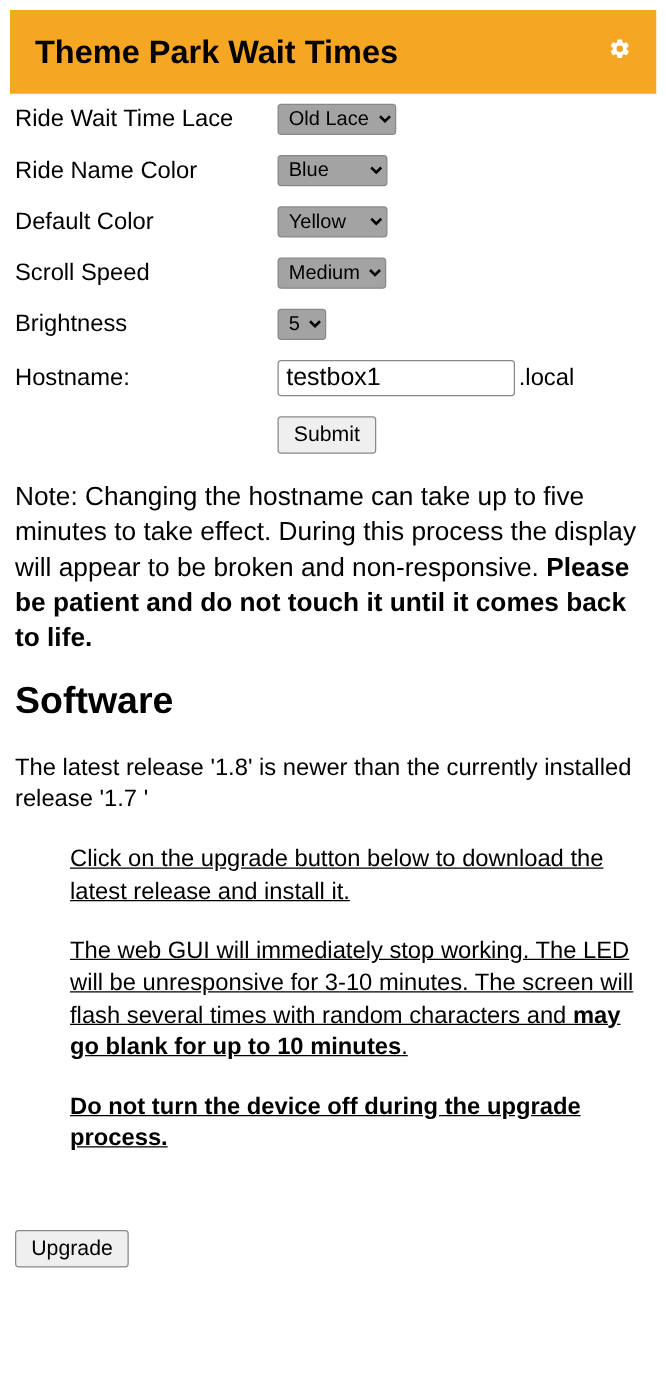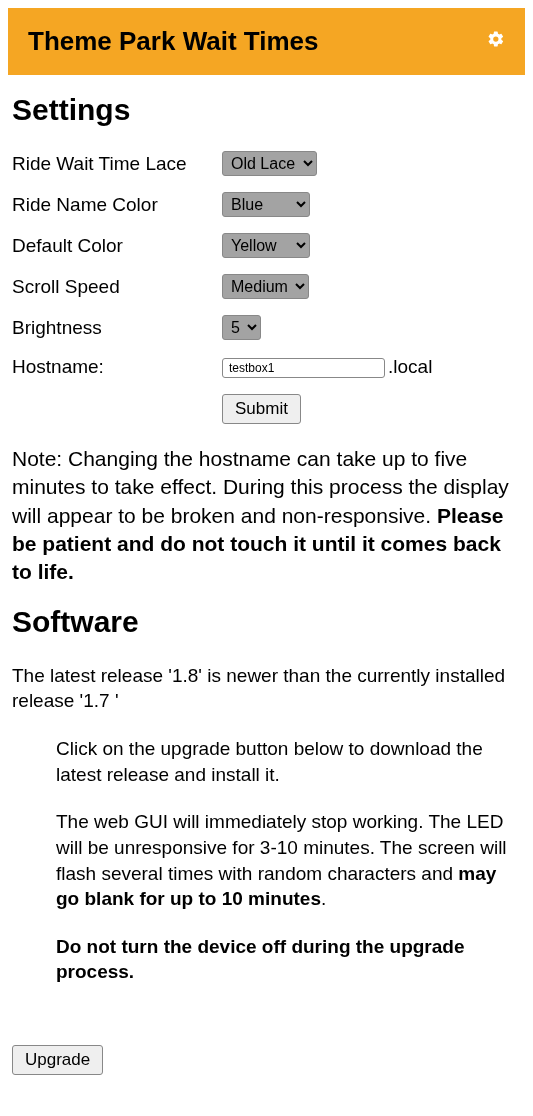--- a/index.html
+++ b/index.html
@@ -49,25 +49,25 @@
       font-size: 19px;
     }
     .form-control select {
       font-size: 16px;
       padding: 2px 4px;
       border: 1px solid #888;
       border-radius: 3px;
       background: #a3a3a3;
     }
     .form-control input[type="text"] {
-      font-size: 12px;
+      font-size: 20px;
       padding: 2px 6px;
       border: 1px solid #888;
       border-radius: 3px;
-      width: 163px;
+      width: 190px;
     }
     .suffix {
       font-size: 19px;
       margin-left: 3px;
     }
     .submit-row {
       margin-left: 210px;
       margin-top: 6px;
       margin-bottom: 20px;
     }
@@ -89,40 +89,40 @@
       line-height: 1.35;
       margin-bottom: 22px;
     }
     .software-details {
       margin-left: 44px;
       font-size: 19px;
       line-height: 1.35;
     }
     .software-details p {
       margin: 0 0 22px 0;
+      text-decoration: underline;
     }
     .upgrade-btn-wrapper {
       margin-top: 60px;
     }
   </style>
 </head>
 <body>
 
 <div class="header">
   <h1>Theme Park Wait Times</h1>
   <span>
     <svg class="gear-icon" viewBox="0 0 24 24">
         <path d="M19.14,12.94a7.07,7.07,0,0,0,.05-.94,7.07,7.07,0,0,0-.05-.94l2.11-1.65a.5.5,0,0,0,.12-.64l-2-3.46a.5.5,0,0,0-.61-.22l-2.49,1a7,7,0,0,0-1.62-.94l-.38-2.65A.5.5,0,0,0,13.77,2H9.77a.5.5,0,0,0-.5.42L8.89,5.07a7,7,0,0,0-1.62.94l-2.49-1a.5.5,0,0,0-.61.22l-2,3.46a.5.5,0,0,0,.12.64L4.4,11a7.07,7.07,0,0,0-.05.94,7.07,7.07,0,0,0,.05.94L2.29,14.53a.5.5,0,0,0-.12.64l2,3.46a.5.5,0,0,0,.61.22l2.49-1a7,7,0,0,0,1.62.94l.38,2.65a.5.5,0,0,0,.5.42h4a.5.5,0,0,0,.5-.42l.38-2.65a7,7,0,0,0,1.62-.94l2.49,1a.5.5,0,0,0,.61-.22l2-3.46a.5.5,0,0,0-.12-.64ZM11.77,15.5A3.5,3.5,0,1,1,15.27,12,3.5,3.5,0,0,1,11.77,15.5Z"></path>
       </svg>
   </span>
 </div>
 
 <div class="content">
 
-  <h2>Settings</h2>
 
   <div class="form-row">
     <div class="form-label">Ride Wait Time Lace</div>
     <div class="form-control">
       <select>
         <option>Old Lace</option>
       </select>
     </div>
   </div>
 

